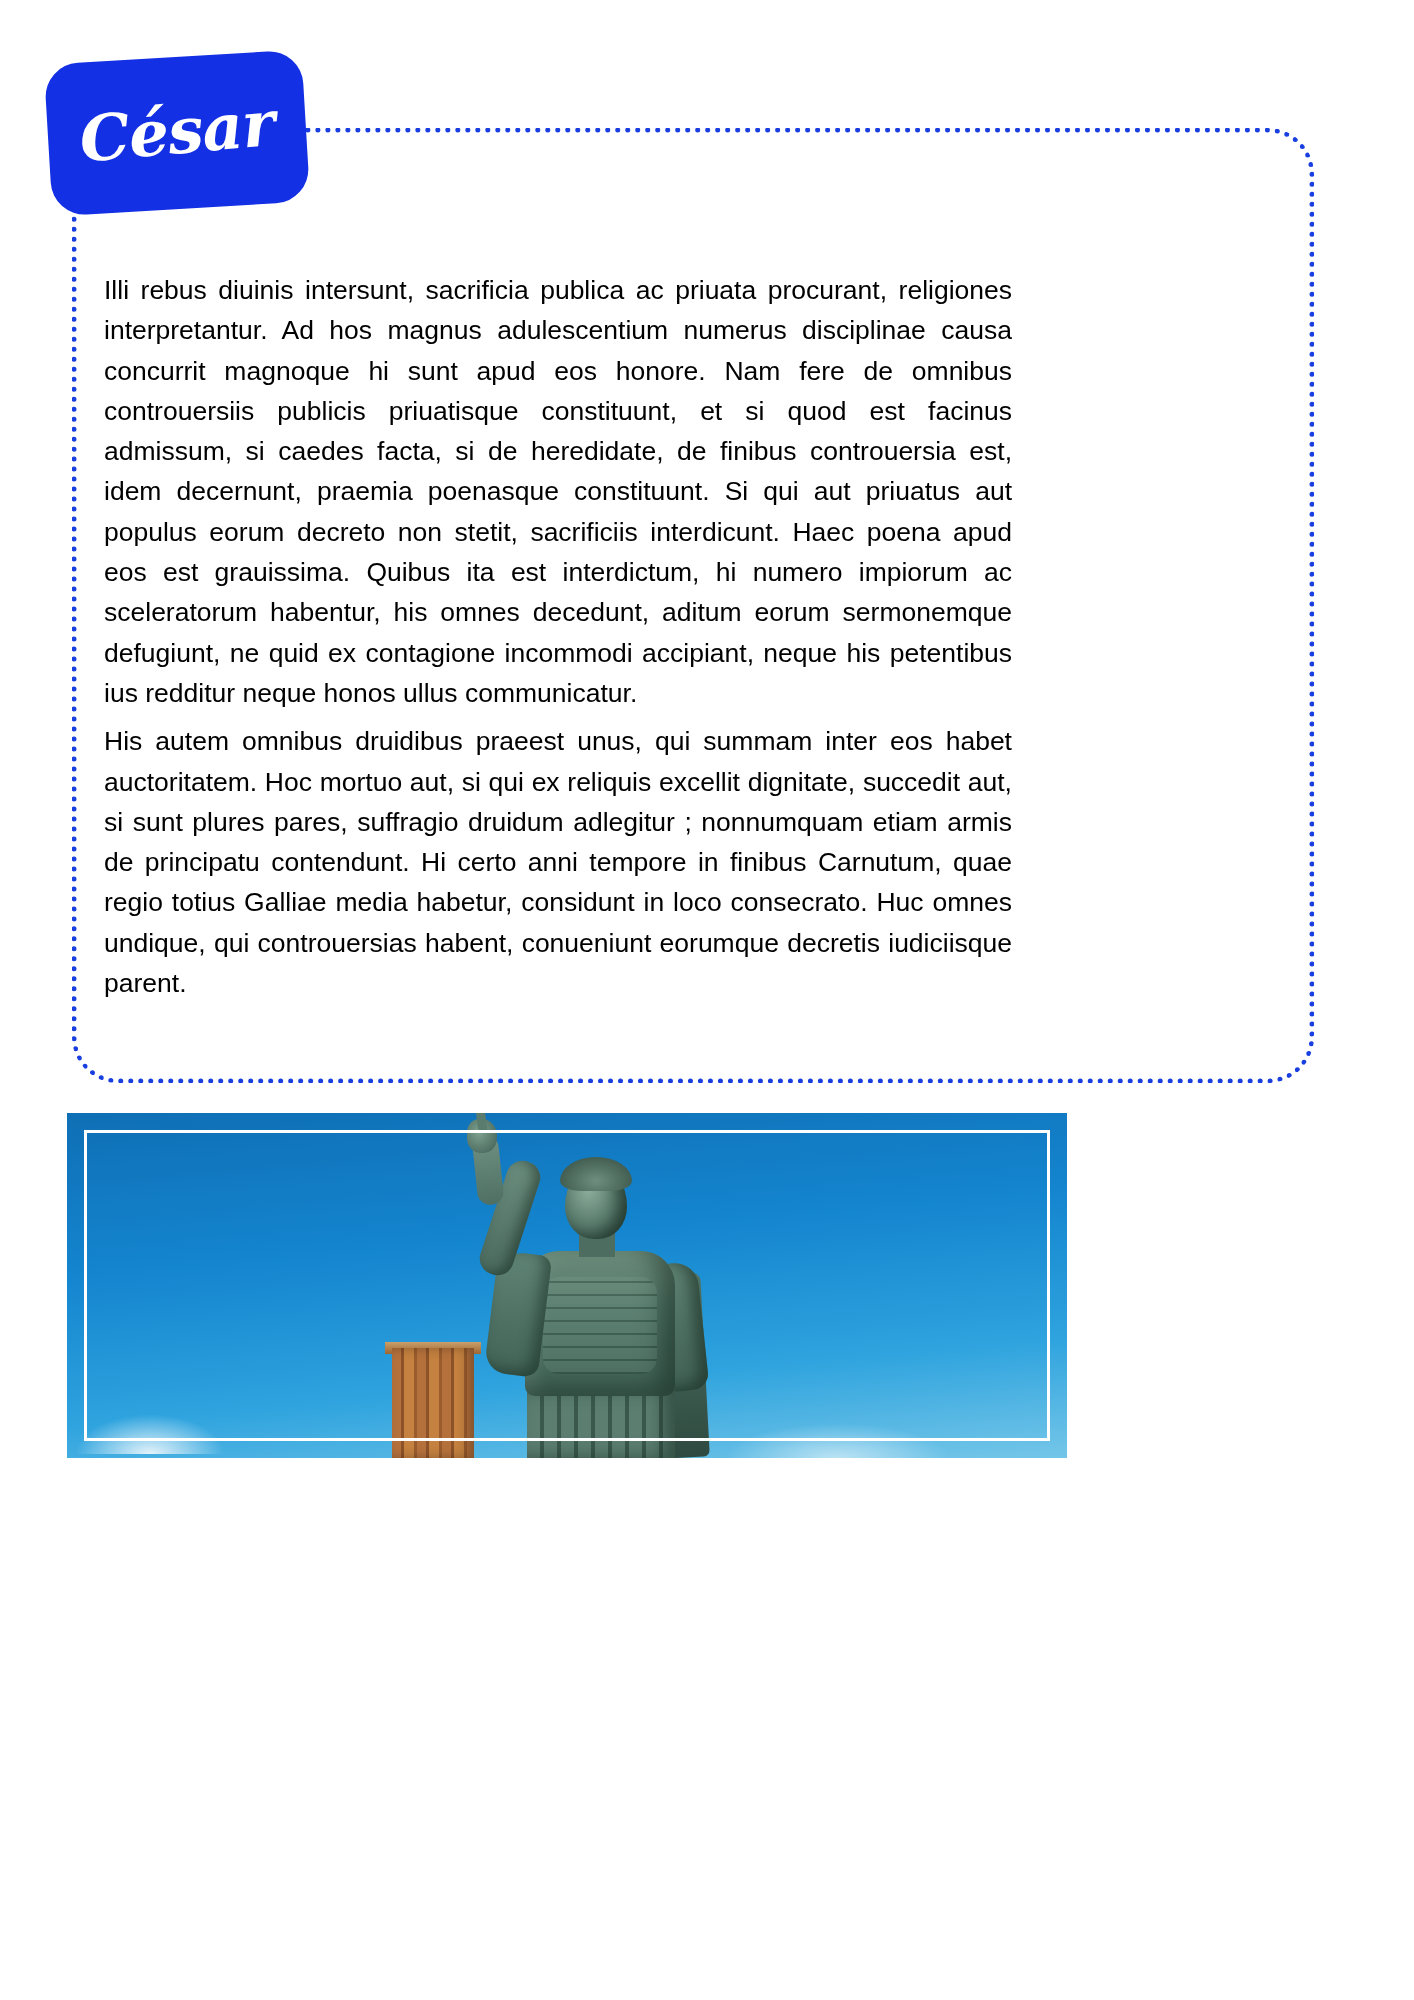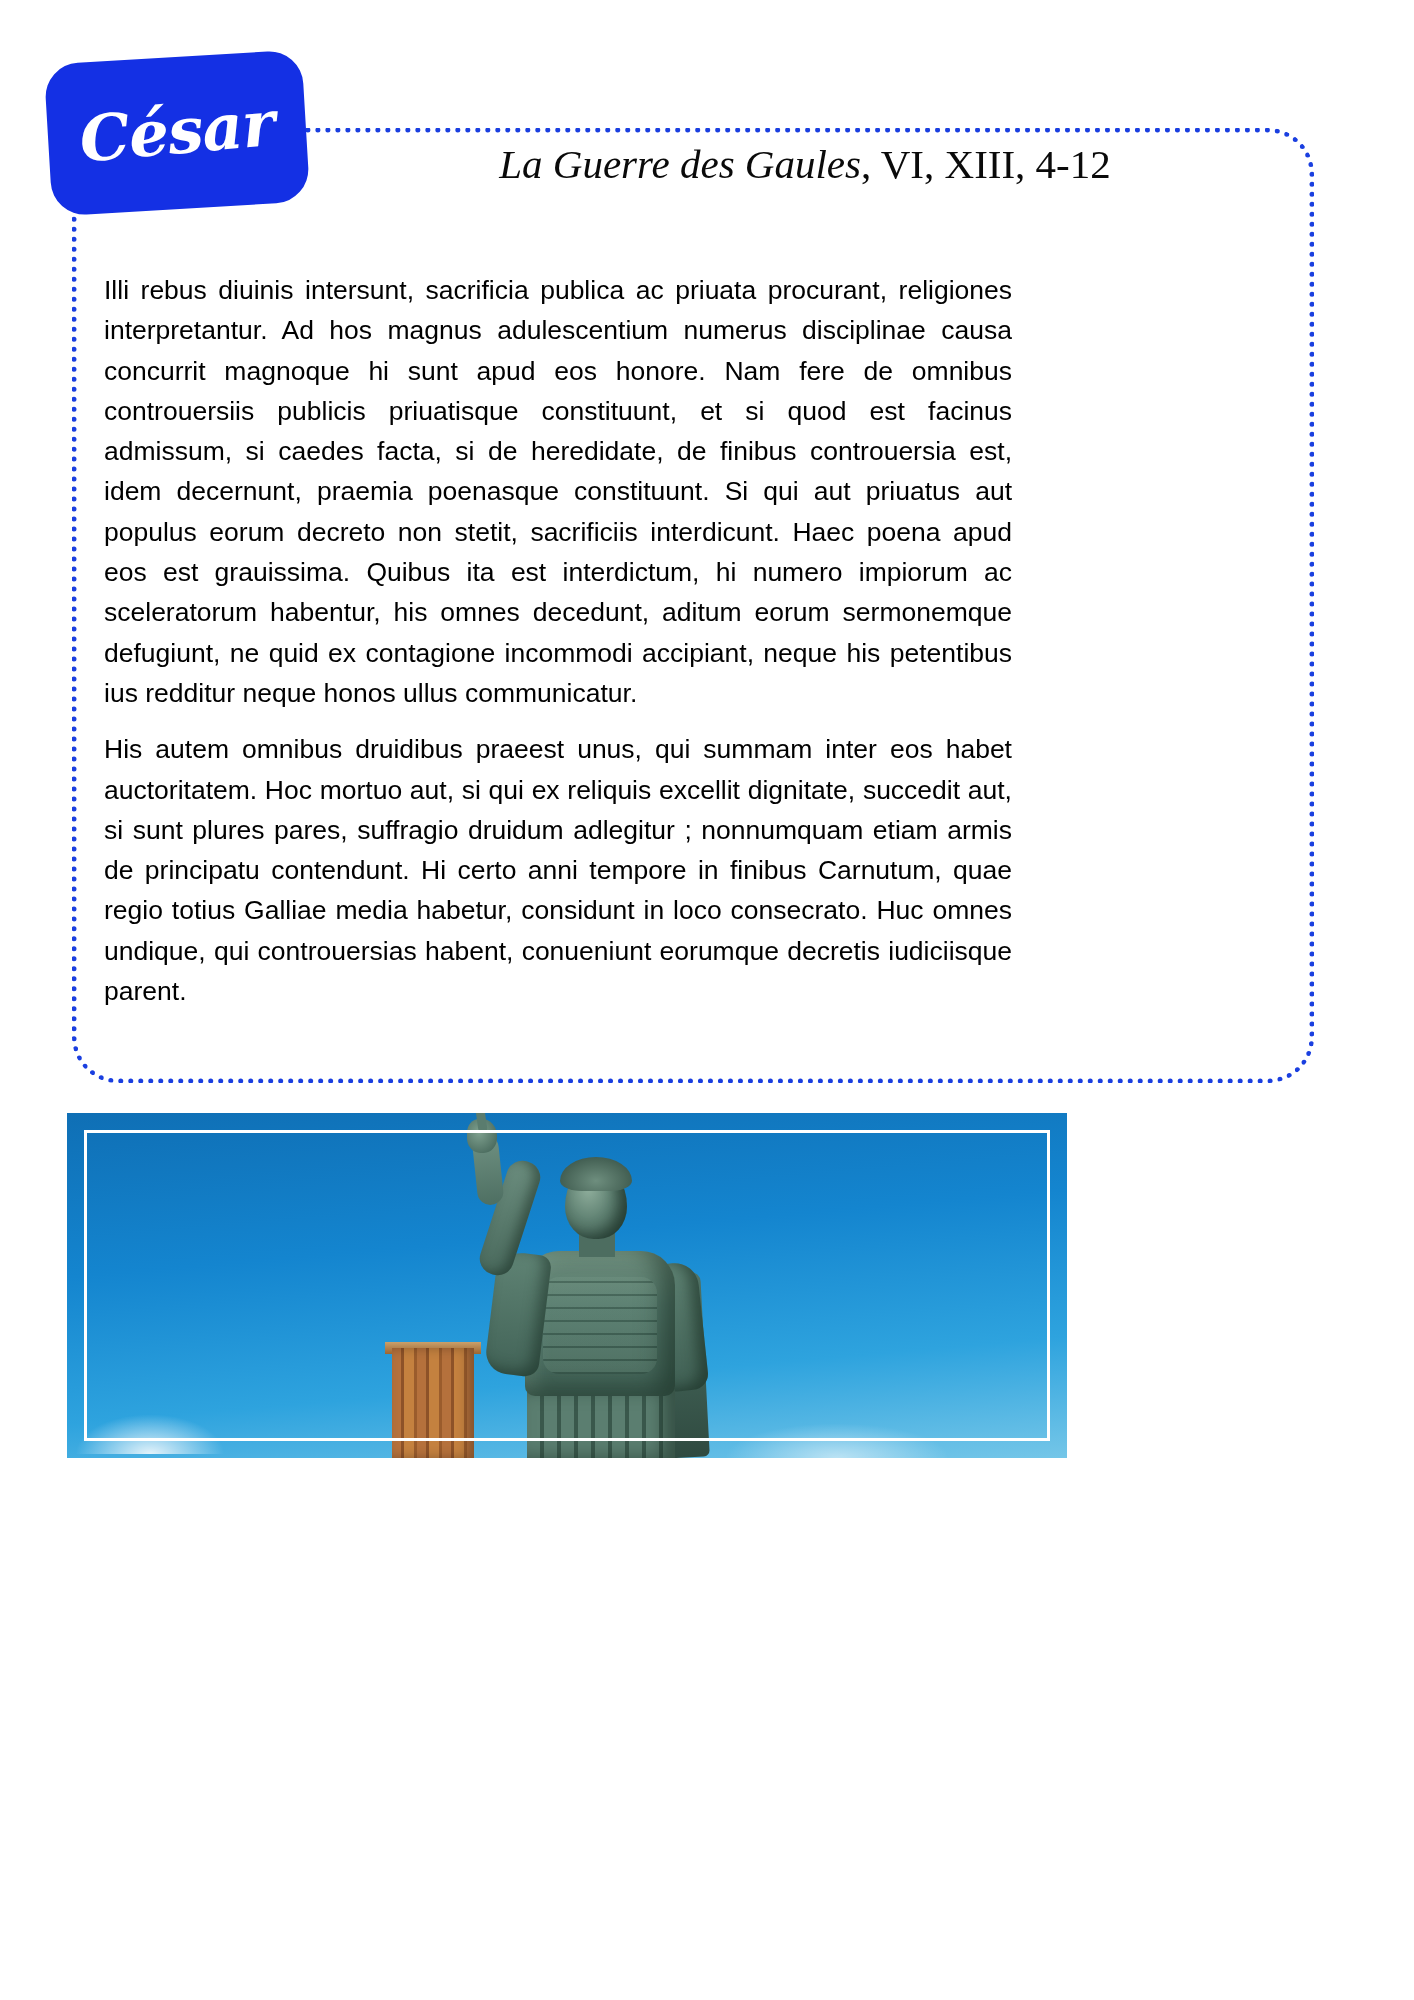--- a/index.html
+++ b/index.html
@@ -97,21 +97,21 @@
     font-size: 26.5px;
     line-height: 40.3px;
     color: #000000;
     text-align: justify;
     text-justify: inter-word;
   }
   .body-text p {
     margin: 0;
   }
   .body-text p + p {
-    margin-top: 16px;
+    margin-top: 8px;
   }
 
   
   .photo {
     position: absolute;
     left: 67px;
     top: 1113px;
     width: 1000px;
     height: 345px;
     overflow: hidden;
@@ -335,23 +335,20 @@
 <body>
 
 <div class="page">
 
   <div class="card"></div>
 
   <div class="badge">
     <div class="badge-label nosel">César</div>
   </div>
 
-  <div class="title nosel">
-    <span class="work">La Guerre des Gaules</span><span class="ref">, VI, XIII, 4-12</span>
-  </div>
 
   <div class="body-text">
     <p>Illi rebus diuinis intersunt, sacrificia publica ac priuata procurant, religiones interpretantur. Ad hos magnus adulescentium numerus disciplinae causa concurrit magnoque hi sunt apud eos honore. Nam fere de omnibus controuersiis publicis priuatisque constituunt, et si quod est facinus admissum, si caedes facta, si de heredidate, de finibus controuersia est, idem decernunt, praemia poenasque constituunt. Si qui aut priuatus aut populus eorum decreto non stetit, sacrificiis interdicunt. Haec poena apud eos est grauissima. Quibus ita est interdictum, hi numero impiorum ac sceleratorum habentur, his omnes decedunt, aditum eorum sermonemque defugiunt, ne quid ex contagione incommodi accipiant, neque his petentibus ius redditur neque honos ullus communicatur.</p>
     <p>His autem omnibus druidibus praeest unus, qui summam inter eos habet auctoritatem. Hoc mortuo aut, si qui ex reliquis excellit dignitate, succedit aut, si sunt plures pares, suffragio druidum adlegitur ; nonnumquam etiam armis de principatu contendunt. Hi certo anni tempore in finibus Carnutum, quae regio totius Galliae media habetur, considunt in loco consecrato. Huc omnes undique, qui controuersias habent, conueniunt eorumque decretis iudiciisque parent.</p>
   </div>
 
   <div class="photo">
     <div class="sky"></div>
     <div class="cloud"></div>
     <div class="cloud2"></div>

